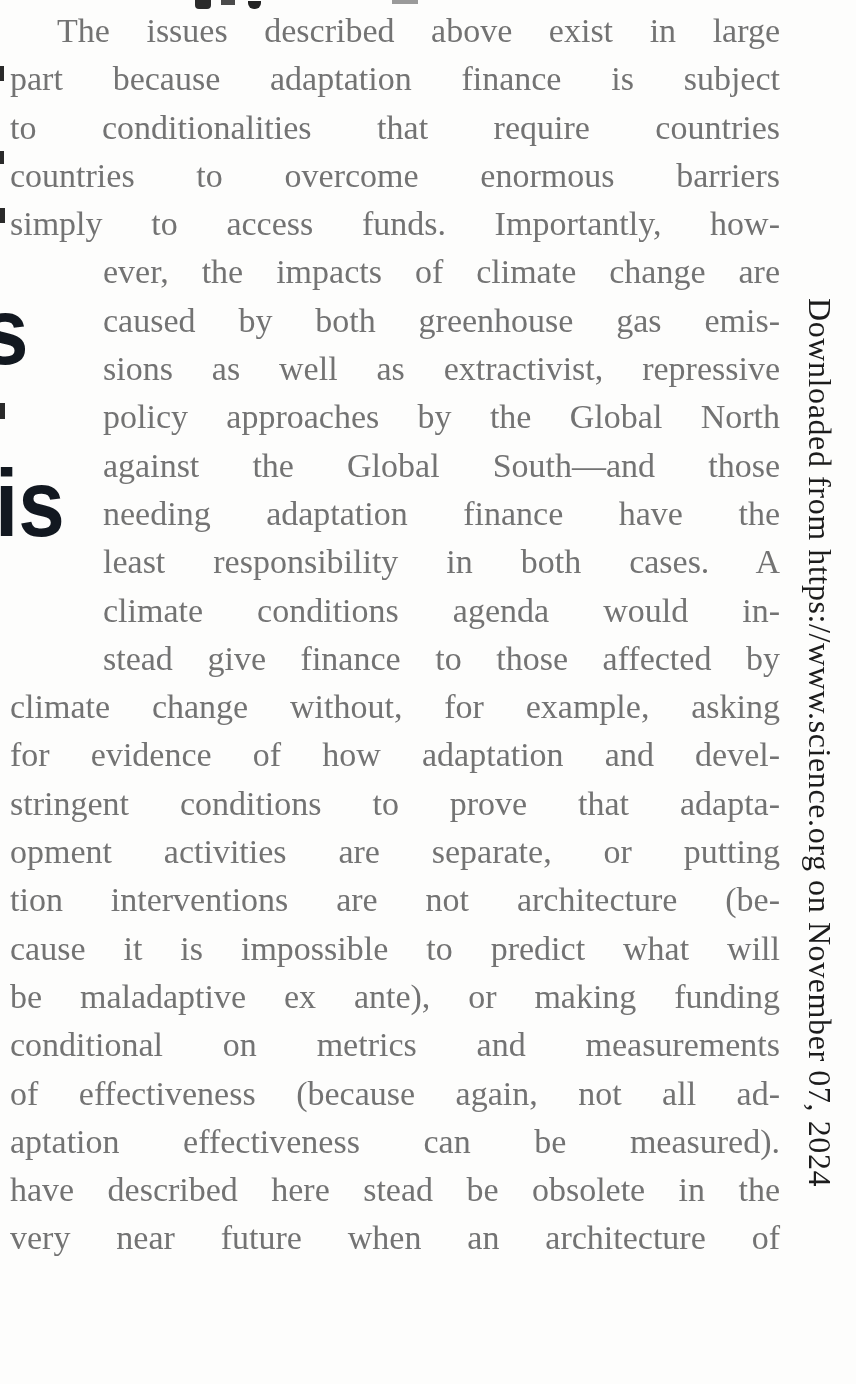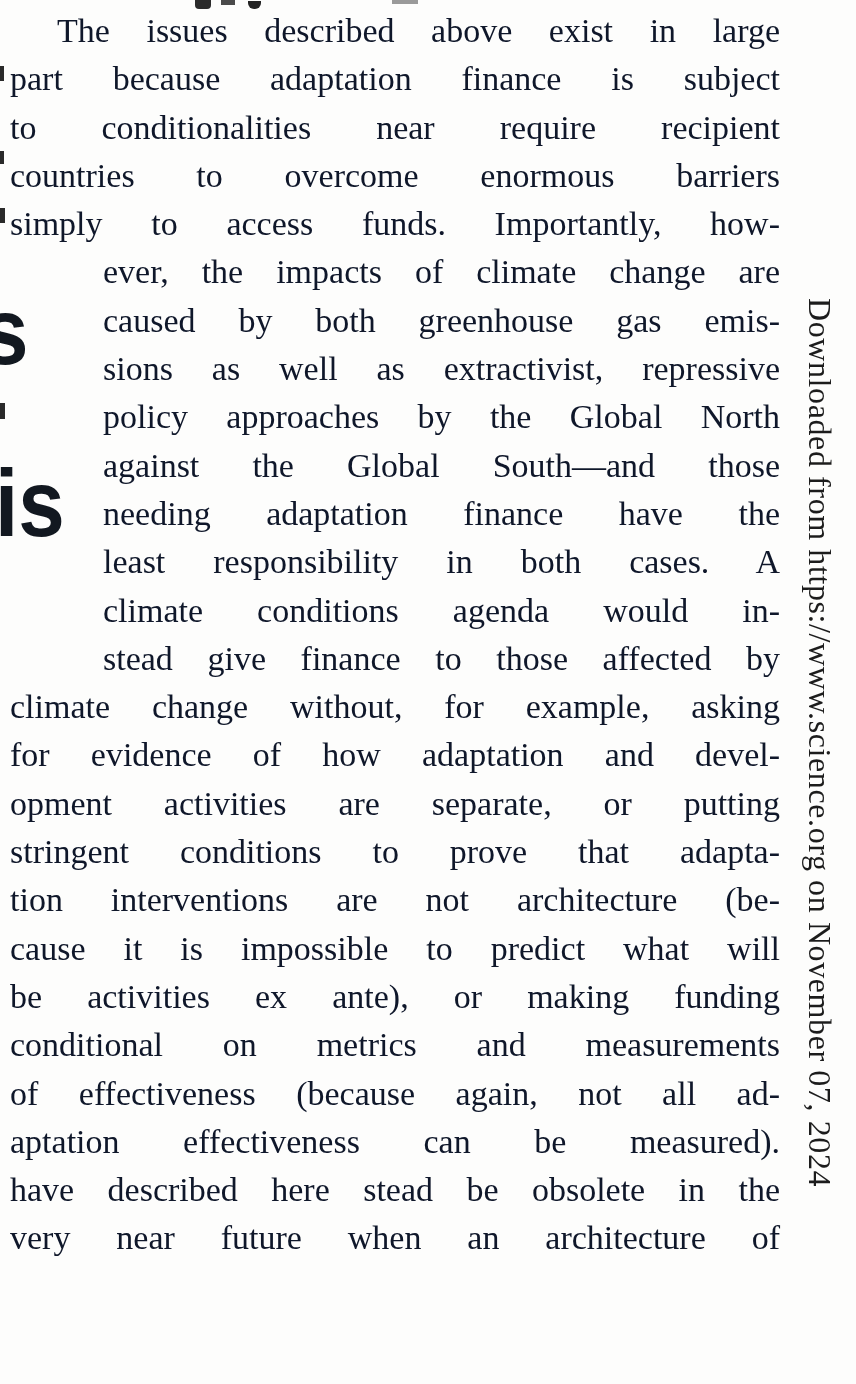--- a/index.html
+++ b/index.html
@@ -4,21 +4,21 @@
 <style>
   html, body { margin:0; padding:0; }
   .page {
     position:relative; width:856px; height:1384px;
     background:#fdfdfc; overflow:hidden;
     font-family:"Liberation Serif", serif;
   }
   
   .article {
     position:absolute; left:10px; top:7px; width:770px;
-    font-size:34px; line-height:48.3px; color:#0f172a;
+    font-size:34px; line-height:48.3px; color:#737373;
   }
   .line { text-align:justify; text-align-last:justify; height:48.3px; overflow:visible; }
   .line.first  { text-indent:47px; }
   .line.indent { margin-left:93px; }
   .line.last   { text-align-last:left; }
   .end-square {
     display:inline-block; width:21px; height:21px;
     background:#a8a8a8; margin-left:13px; vertical-align:baseline;
     transform:translateY(1px);
   }
@@ -61,39 +61,39 @@
   <div class="remnant r-l2"></div>
   <div class="remnant r-l3"></div>
   <div class="remnant r-l4"></div>
 
   <div class="frag frag-s">s</div>
   <div class="frag frag-is">is</div>
 
   <div class="article">
     <div class="line first">The issues described above exist in large</div>
     <div class="line">part because adaptation finance is subject</div>
-    <div class="line">to conditionalities near require recipient</div>
+    <div class="line">to conditionalities that require countries</div>
     <div class="line">countries to overcome enormous barriers</div>
     <div class="line">simply to access funds. Importantly, how-</div>
     <div class="line indent">ever, the impacts of climate change are</div>
     <div class="line indent">caused by both greenhouse gas emis-</div>
     <div class="line indent">sions as well as extractivist, repressive</div>
     <div class="line indent">policy approaches by the Global North</div>
     <div class="line indent">against the Global South—and those</div>
     <div class="line indent">needing adaptation finance have the</div>
     <div class="line indent">least responsibility in both cases. A</div>
     <div class="line indent">climate conditions agenda would in-</div>
     <div class="line indent">stead give finance to those affected by</div>
     <div class="line">climate change without, for example, asking</div>
     <div class="line">for evidence of how adaptation and devel-</div>
+    <div class="line">stringent conditions to prove that adapta-</div>
     <div class="line">opment activities are separate, or putting</div>
-    <div class="line">stringent conditions to prove that adapta-</div>
     <div class="line">tion interventions are not architecture (be-</div>
     <div class="line">cause it is impossible to predict what will</div>
-    <div class="line">be activities ex ante), or making funding</div>
+    <div class="line">be maladaptive ex ante), or making funding</div>
     <div class="line">conditional on metrics and measurements</div>
     <div class="line">of effectiveness (because again, not all ad-</div>
     <div class="line">aptation effectiveness can be measured).</div>
     <div class="line">have described here stead be obsolete in the</div>
     <div class="line">very near future when an architecture of</div>
   </div>
 
   <div class="watermark">Downloaded from https://www.science.org on November 07, 2024</div>
 
 </div>

